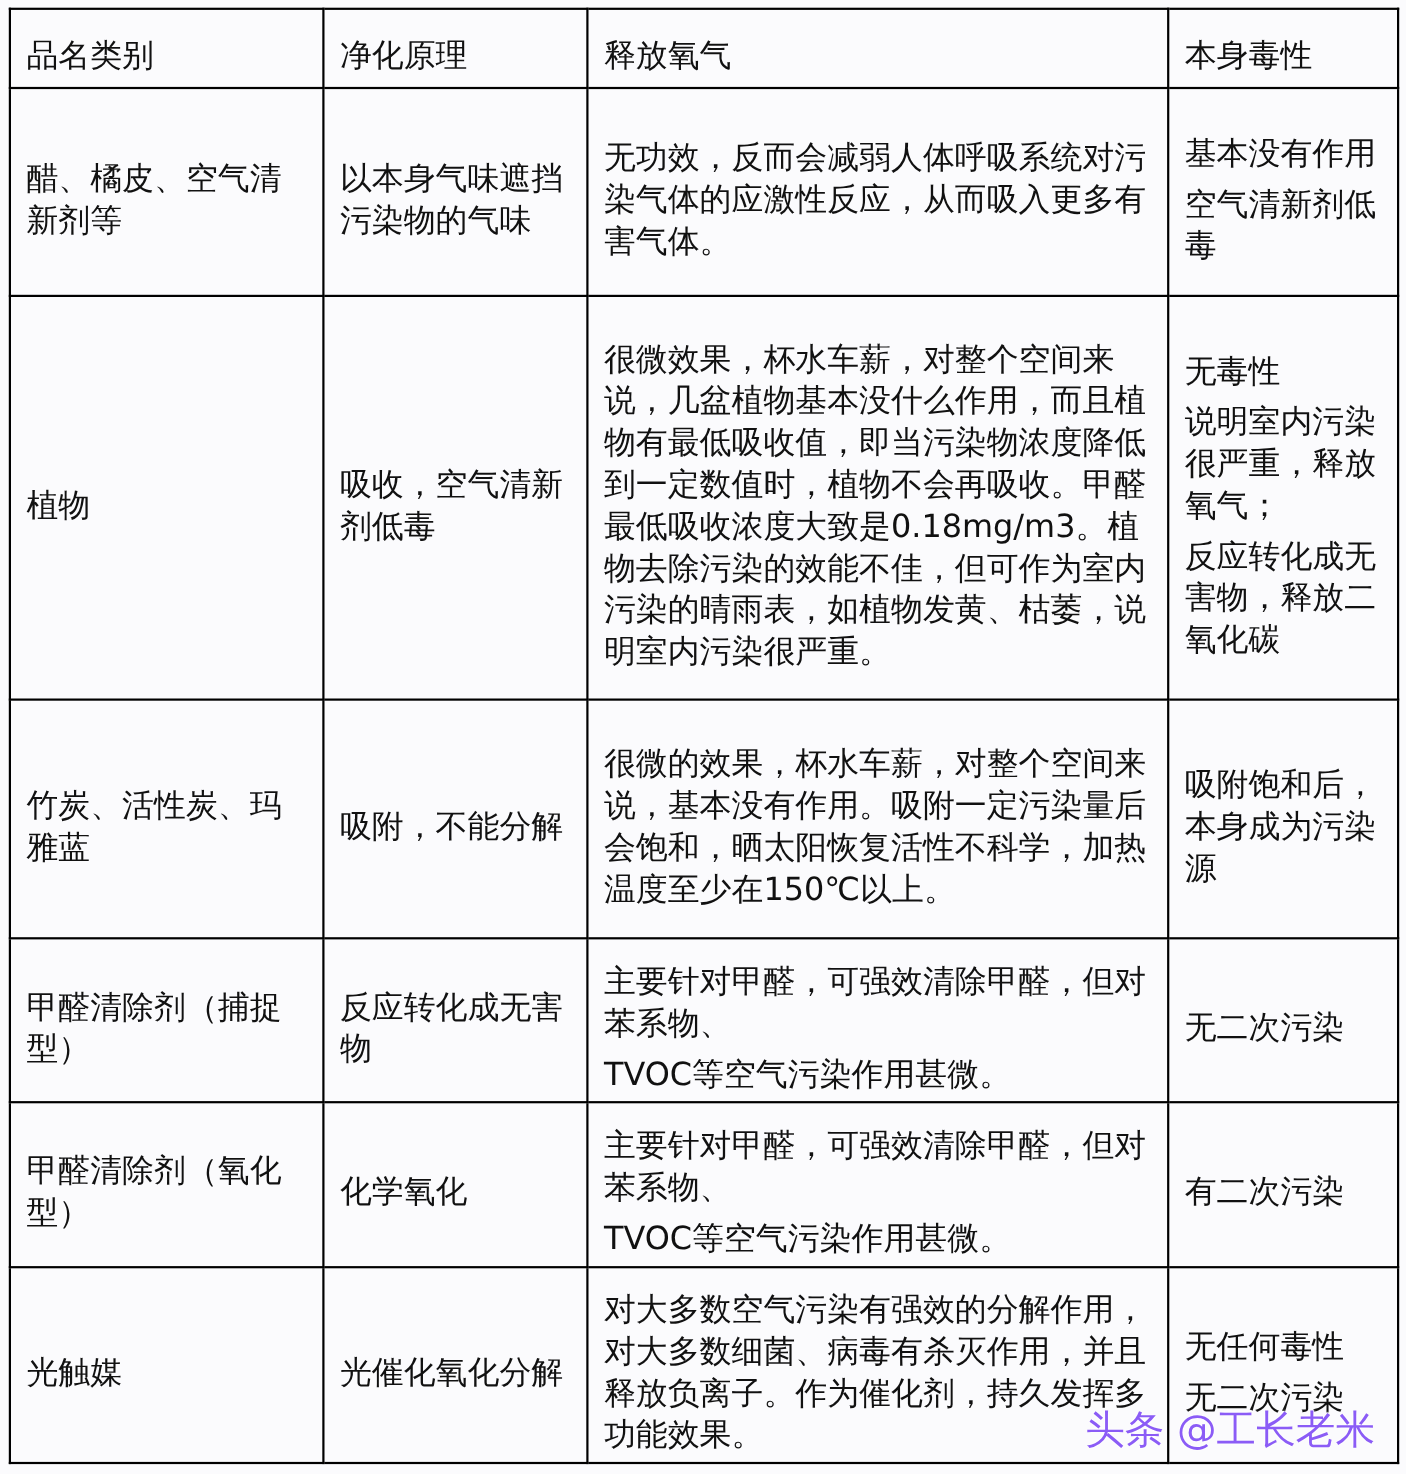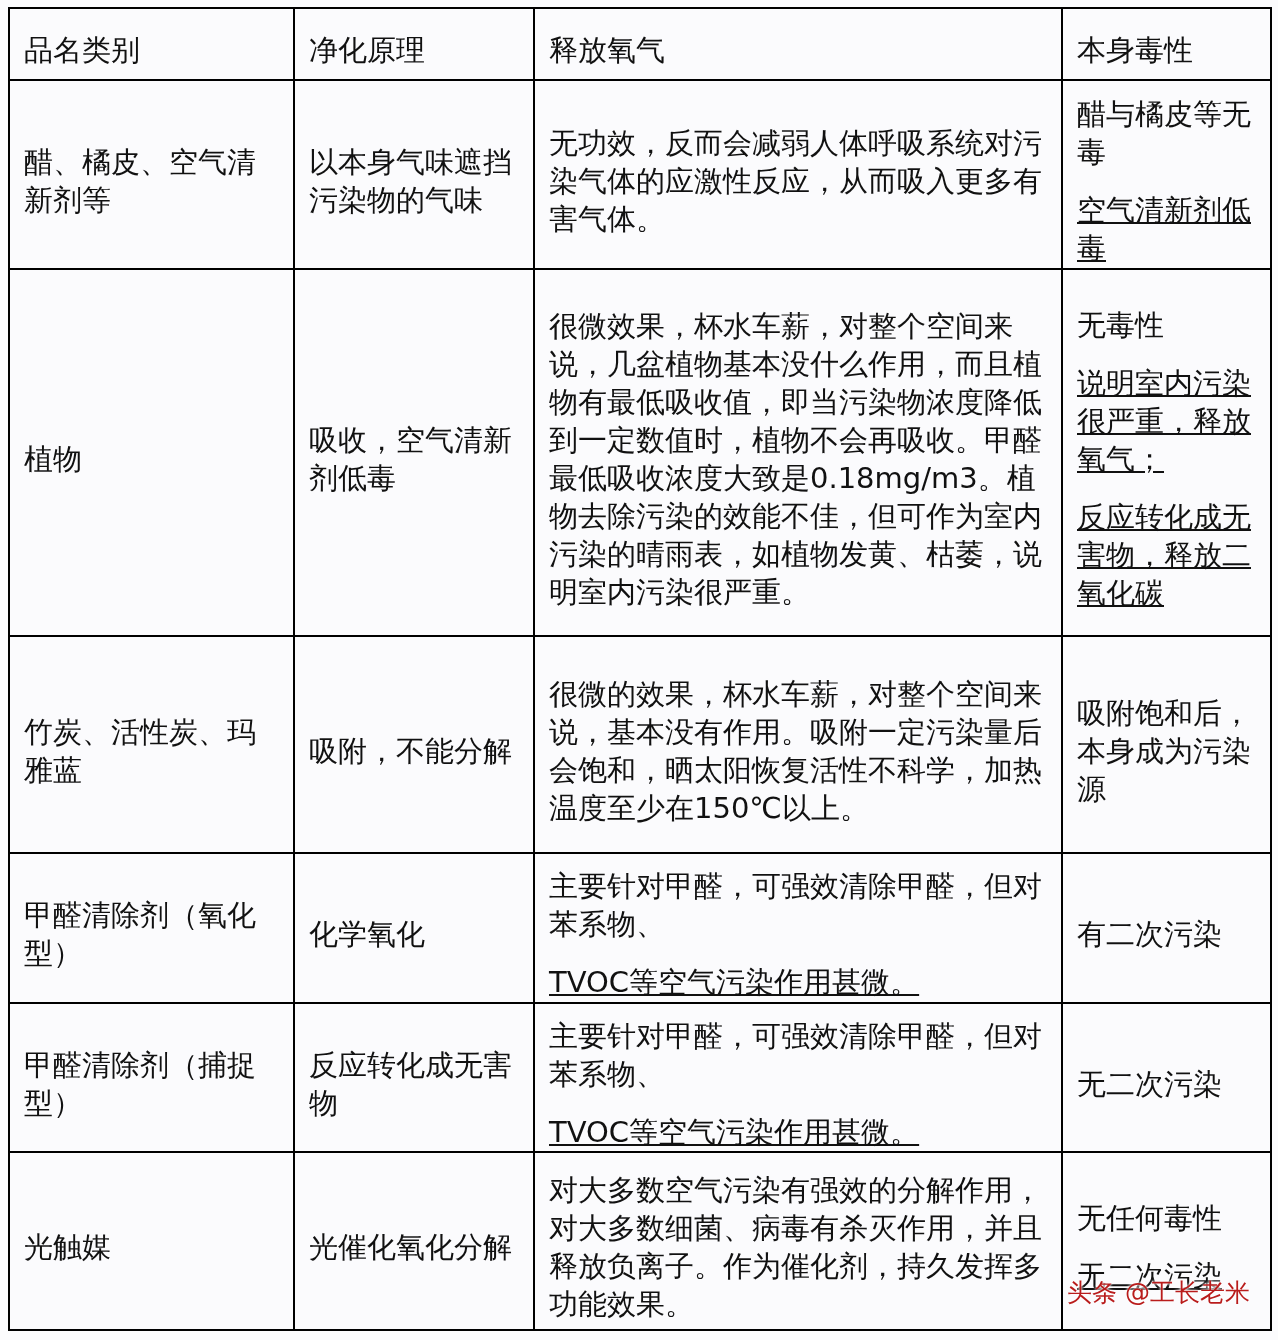--- a/index.html
+++ b/index.html
@@ -4,23 +4,23 @@
 <style>
   html, body { margin: 0; padding: 0; background: #fbfbfd; }
   body { width: 1278px; height: 1340px; position: relative; overflow: hidden;
          font-family: "DejaVu Sans", "Liberation Sans", sans-serif; color: #111; }
   table.main { position: absolute; left: 8px; top: 7px; border-collapse: collapse;
                table-layout: fixed; width: 1262px; }
   table.main td { border: 2px solid #000; vertical-align: middle; padding: 12px 12px 0 14px;
                   font-size: 29px; line-height: 38px; background: #fbfbfd; }
   col.c1 { width: 285px; } col.c2 { width: 240px; } col.c3 { width: 528px; } col.c4 { width: 209px; }
   .p { display: block; }
-  .gap { margin-top: 20px; text-decoration: underline; }
-  .watermark { position: absolute; right: 28px; top: 1276px; font-size: 25px;
-               color: #b91c1c; text-shadow: 0 0 3px #fff, 0 0 3px #fff; }
+  .gap { margin-top: 8px; }
+  .watermark { position: absolute; right: 28px; top: 1276px; font-size: 36px;
+               color: #8b5cf6; text-shadow: 0 0 3px #fff, 0 0 3px #fff; }
 </style>
 </head>
 <body>
 
 <table class="main">
   <colgroup>
       <col class="c1">
       <col class="c2">
       <col class="c3">
       <col class="c4">
@@ -30,57 +30,57 @@
     <td>品名类别</td>
     <td>净化原理</td>
     <td>释放氧气</td>
     <td>本身毒性</td>
   </tr>
   <tr style="height:189px">
     <td>醋、橘皮、空气清新剂等</td>
     <td>以本身气味遮挡污染物的气味</td>
     <td>无功效，反而会减弱人体呼吸系统对污染气体的应激性反应，从而吸入更多有害气体。</td>
     <td>
-      <span class="p">醋与橘皮等无毒</span>
+      <span class="p">基本没有作用</span>
       <span class="p gap">空气清新剂低毒</span>
     </td>
   </tr>
   <tr style="height:367px">
     <td>植物</td>
     <td>吸收，空气清新剂低毒</td>
     <td>很微效果，杯水车薪，对整个空间来说，几盆植物基本没什么作用，而且植物有最低吸收值，即当污染物浓度降低到一定数值时，植物不会再吸收。甲醛最低吸收浓度大致是0.18mg/m3。植物去除污染的效能不佳，但可作为室内污染的晴雨表，如植物发黄、枯萎，说明室内污染很严重。</td>
     <td>
       <span class="p">无毒性</span>
       <span class="p gap">说明室内污染很严重，释放氧气；</span>
       <span class="p gap">反应转化成无害物，释放二氧化碳</span>
     </td>
   </tr>
   <tr style="height:217px">
     <td>竹炭、活性炭、玛雅蓝</td>
     <td>吸附，不能分解</td>
     <td>很微的效果，杯水车薪，对整个空间来说，基本没有作用。吸附一定污染量后会饱和，晒太阳恢复活性不科学，加热温度至少在150℃以上。</td>
     <td>吸附饱和后，本身成为污染源</td>
   </tr>
+  <tr style="height:149px">
+    <td>甲醛清除剂（捕捉型）</td>
+    <td>反应转化成无害物</td>
+    <td>
+      <span class="p">主要针对甲醛，可强效清除甲醛，但对苯系物、</span>
+      <span class="p gap">TVOC等空气污染作用甚微。</span>
+    </td>
+    <td>无二次污染</td>
+  </tr>
   <tr style="height:150px">
     <td>甲醛清除剂（氧化型）</td>
     <td>化学氧化</td>
     <td>
       <span class="p">主要针对甲醛，可强效清除甲醛，但对苯系物、</span>
       <span class="p gap">TVOC等空气污染作用甚微。</span>
     </td>
     <td>有二次污染</td>
-  </tr>
-  <tr style="height:149px">
-    <td>甲醛清除剂（捕捉型）</td>
-    <td>反应转化成无害物</td>
-    <td>
-      <span class="p">主要针对甲醛，可强效清除甲醛，但对苯系物、</span>
-      <span class="p gap">TVOC等空气污染作用甚微。</span>
-    </td>
-    <td>无二次污染</td>
   </tr>
   <tr style="height:178px">
     <td>光触媒</td>
     <td>光催化氧化分解</td>
     <td>对大多数空气污染有强效的分解作用，对大多数细菌、病毒有杀灭作用，并且释放负离子。作为催化剂，持久发挥多功能效果。</td>
     <td>
       <span class="p">无任何毒性</span>
       <span class="p gap">无二次污染</span>
     </td>
   </tr>

